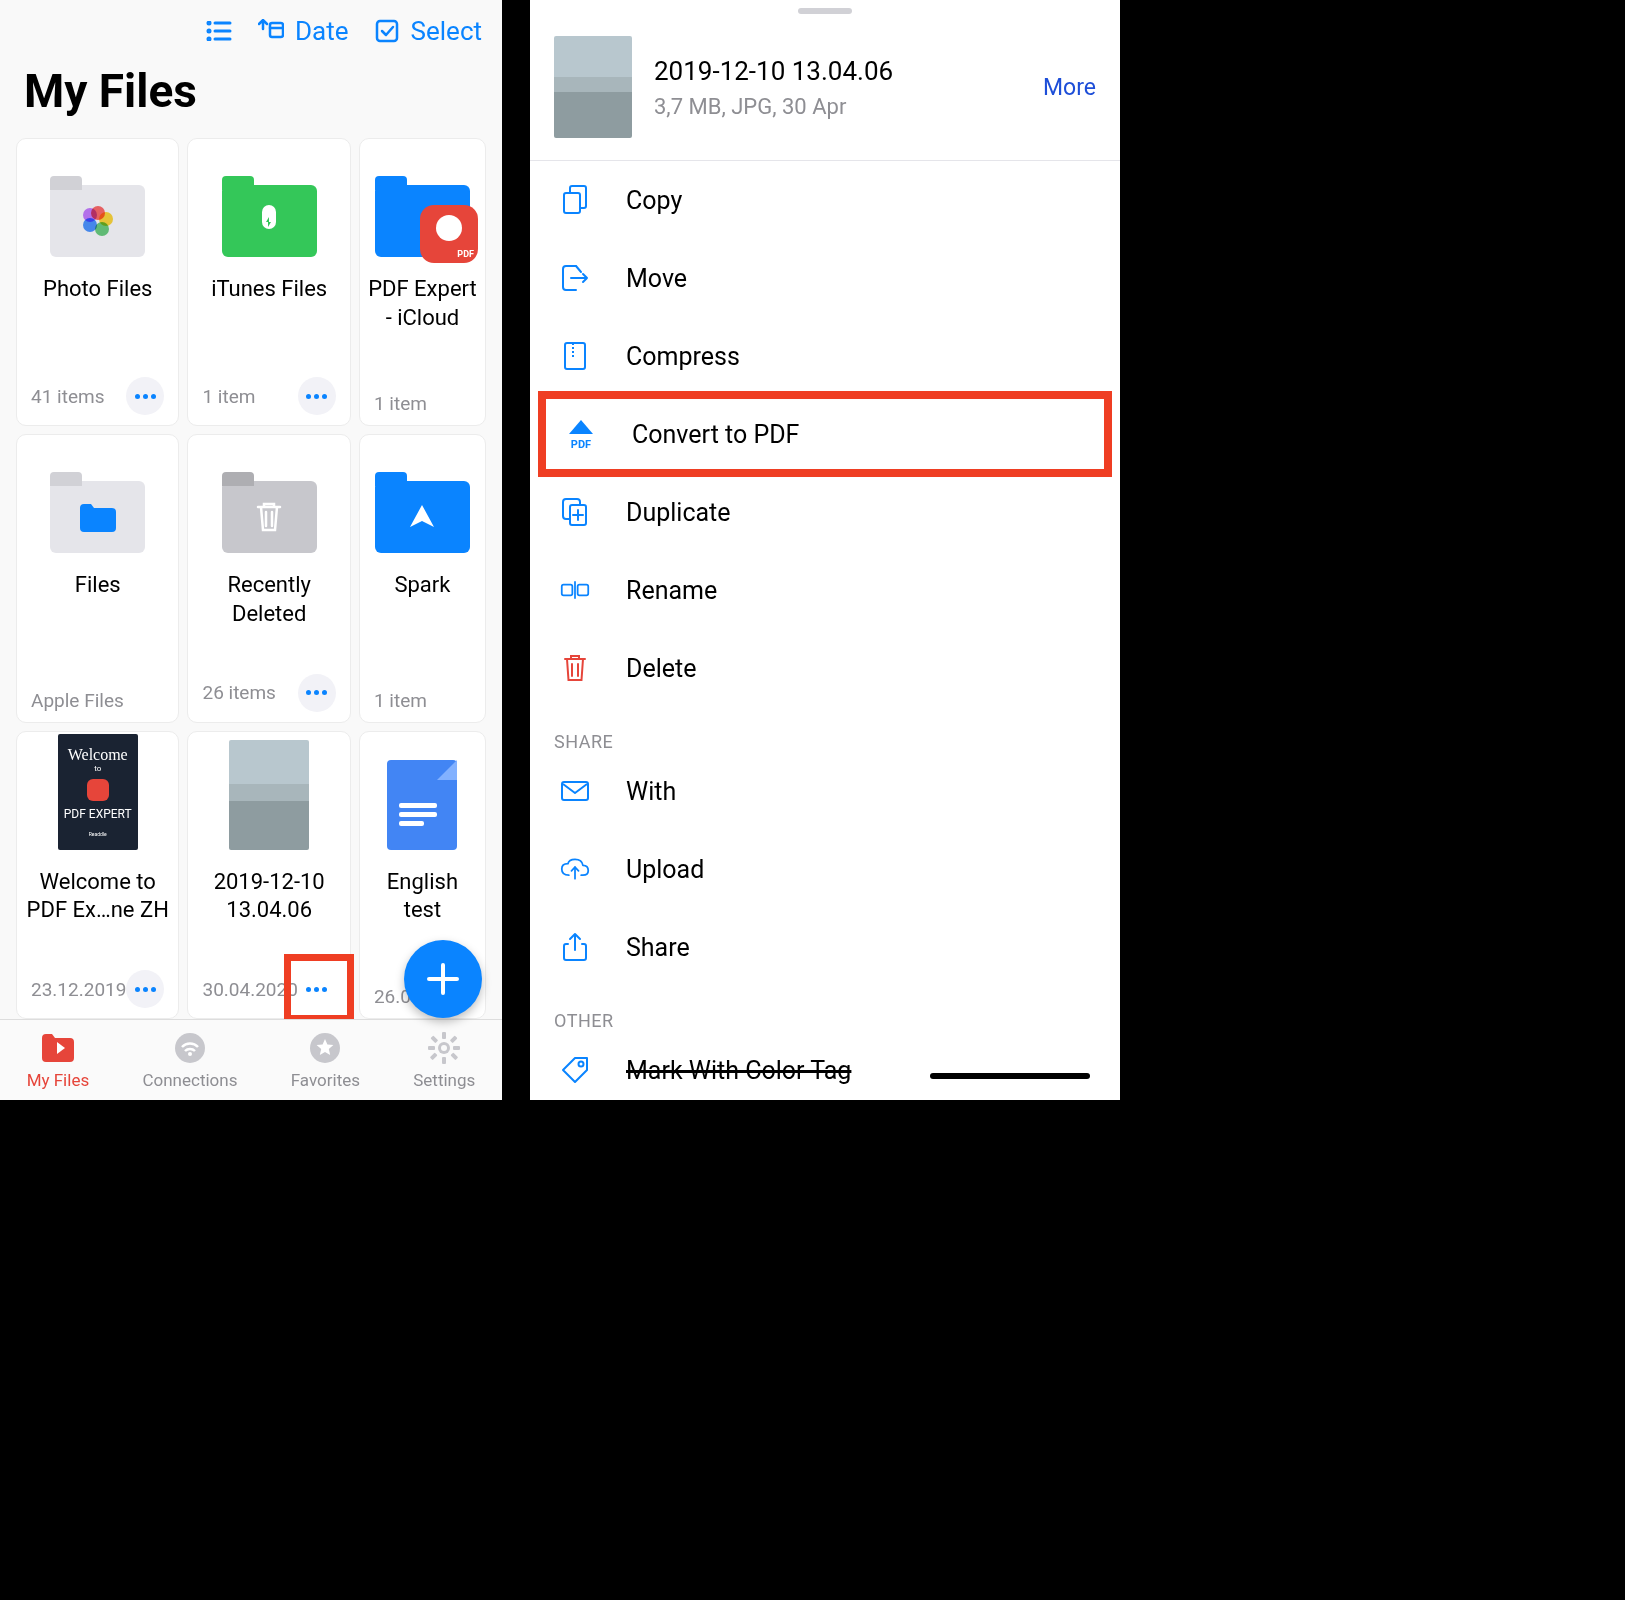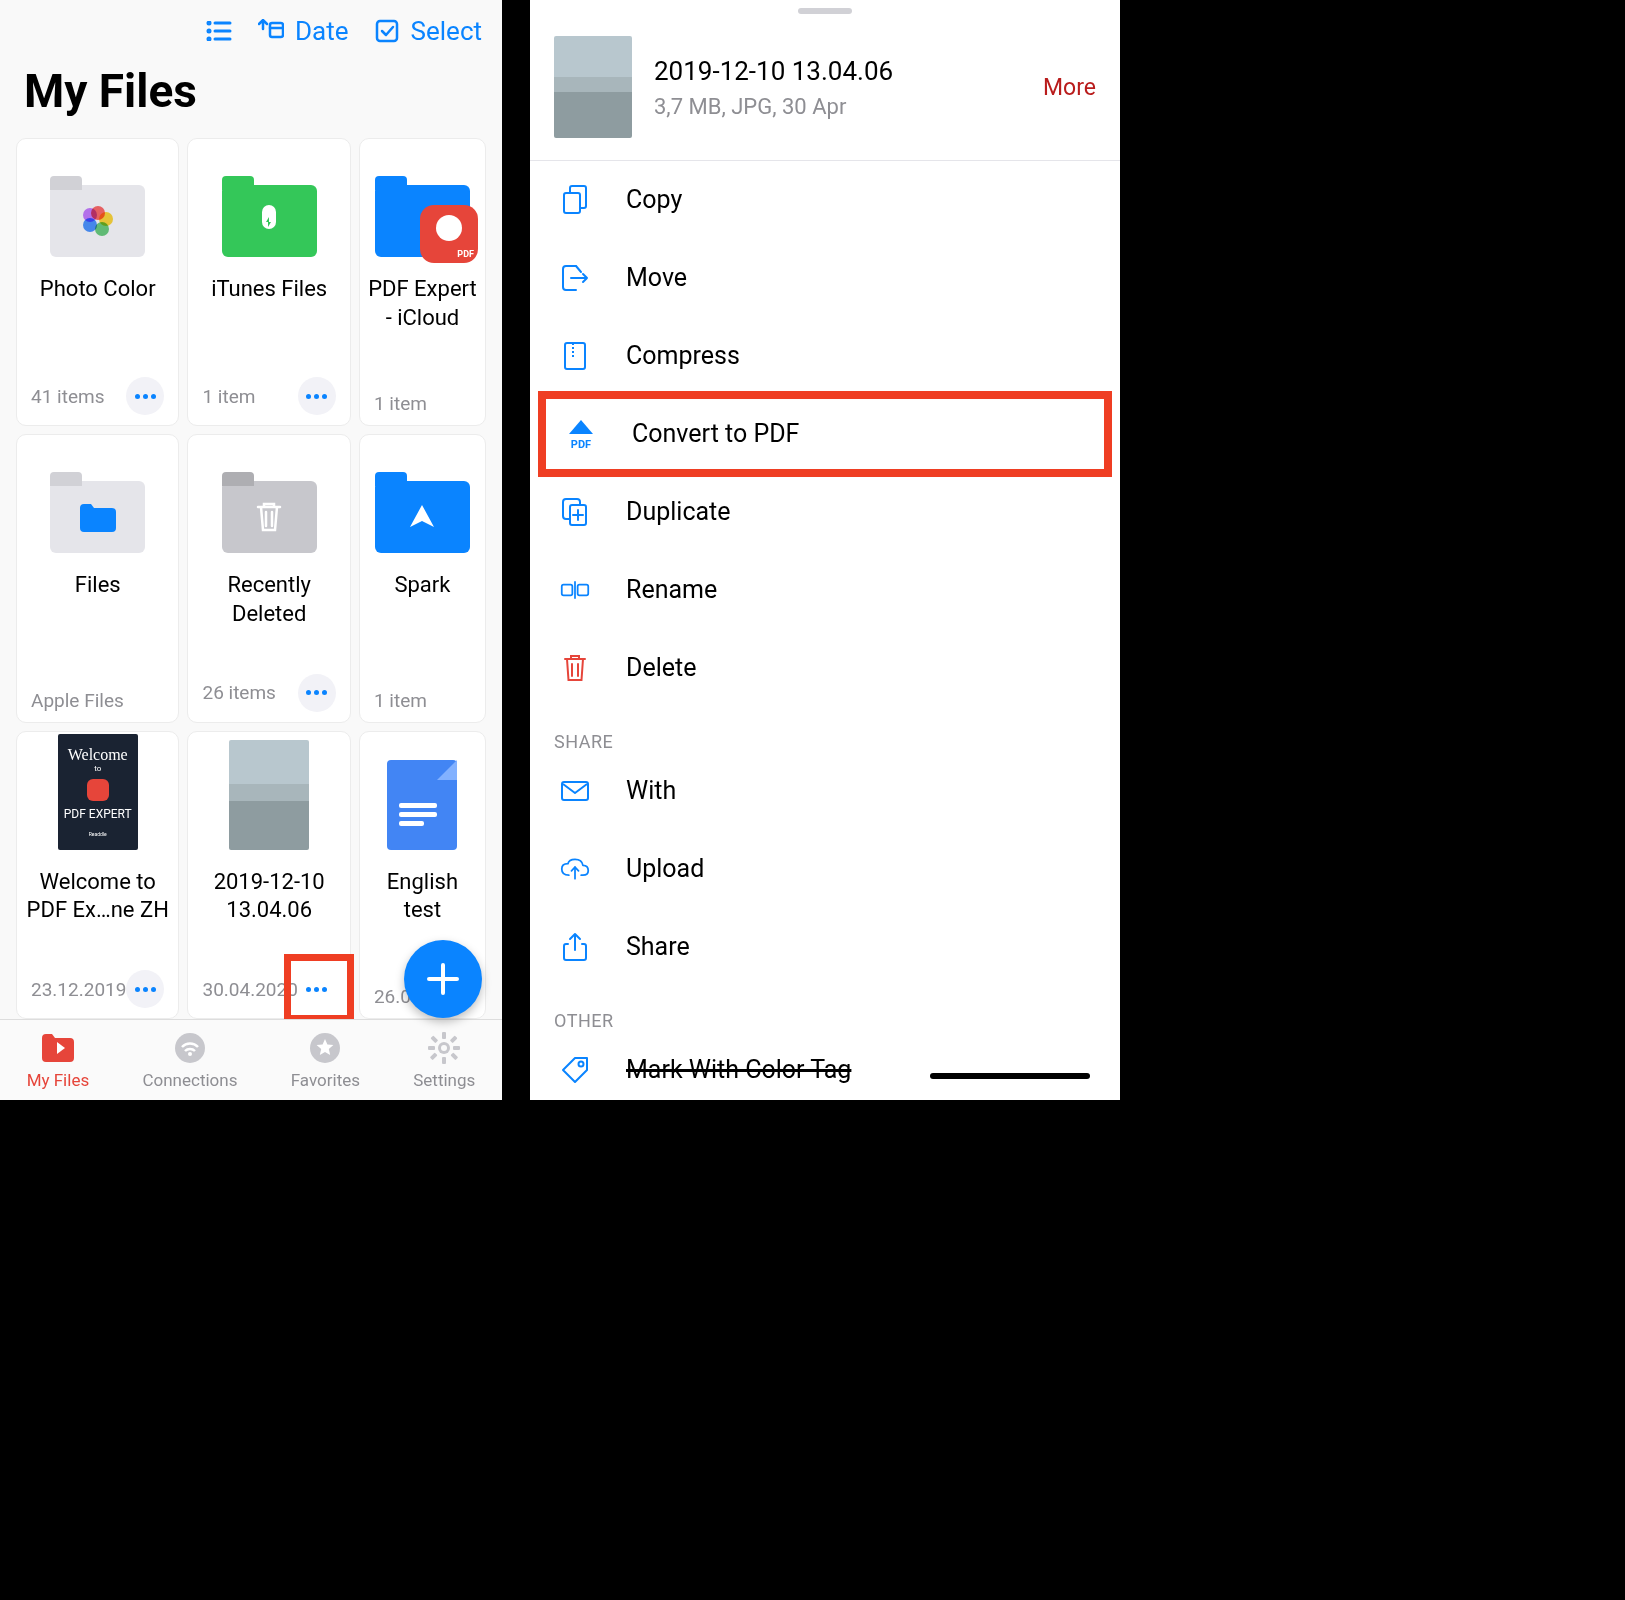--- a/index.html
+++ b/index.html
@@ -53,23 +53,23 @@
   .photos-dot { width:30px; height:30px; position:relative;}
   .photos-dot i{position:absolute; width:14px; height:14px; border-radius:50%; mix-blend-mode:multiply;}
 
   
   .sheet-handle{ width:54px; height:6px; background:#d1d1d6; border-radius:3px; margin:8px auto 12px;}
   .file-header{ display:flex; align-items:center; padding:10px 24px 22px; gap:22px;}
   .file-header .beach{ width:78px; height:102px;}
   .fh-text{ flex:1;}
   .fh-title{ font-size:26px; color:#000; margin-bottom:8px;}
   .fh-sub{ font-size:22px; color:#8e8e93;}
-  .more-link{ color:#b91c1c; font-size:23px; cursor:pointer;}
+  .more-link{ color:#1d4ed8; font-size:23px; cursor:pointer;}
   .sep{ height:1px; background:#e5e5ea;}
-  .action-row{ display:flex; align-items:flex-start; gap:36px; padding:24px 30px; font-size:25px; color:#000; cursor:pointer; position:relative;}
+  .action-row{ display:flex; align-items:center; gap:36px; padding:24px 30px; font-size:25px; color:#000; cursor:pointer; position:relative;}
   .action-row .aicon{ width:30px; height:30px; display:flex; align-items:center; justify-content:center;}
   .section-label{ font-size:18px; color:#8e8e93; letter-spacing:0.5px; padding:24px 24px 0;}
   .red-box{ border:8px solid #ef3e23; margin: -4px 8px; padding: 20px 20px !important;}
 
   svg { display:block; }
 </style>
 </head>
 <body>
 
 <div class="left-pane">
@@ -125,21 +125,21 @@
         <div class="photos-dot">
           <i style="background:#ff6b6b; top:0; left:8px;"></i>
                 <i style="background:#ffd93d; top:6px; left:16px;"></i>
                 <i style="background:#6bcf7f; top:16px; left:12px;"></i>
                 <i style="background:#4d96ff; top:12px; left:0;"></i>
                 <i style="background:#c77dff; top:2px; left:0;"></i>
         </div>
       </div>
           </div>
         </div>
-      <div class="card-name">Photo Color</div>
+      <div class="card-name">Photo Files</div>
       <div class="card-footer">
           <span class="card-sub">41 items</span>
         <div class="dots">
             <span>
               <i></i>
               <i></i>
               <i></i>
             </span>
           </div>
         </div>

